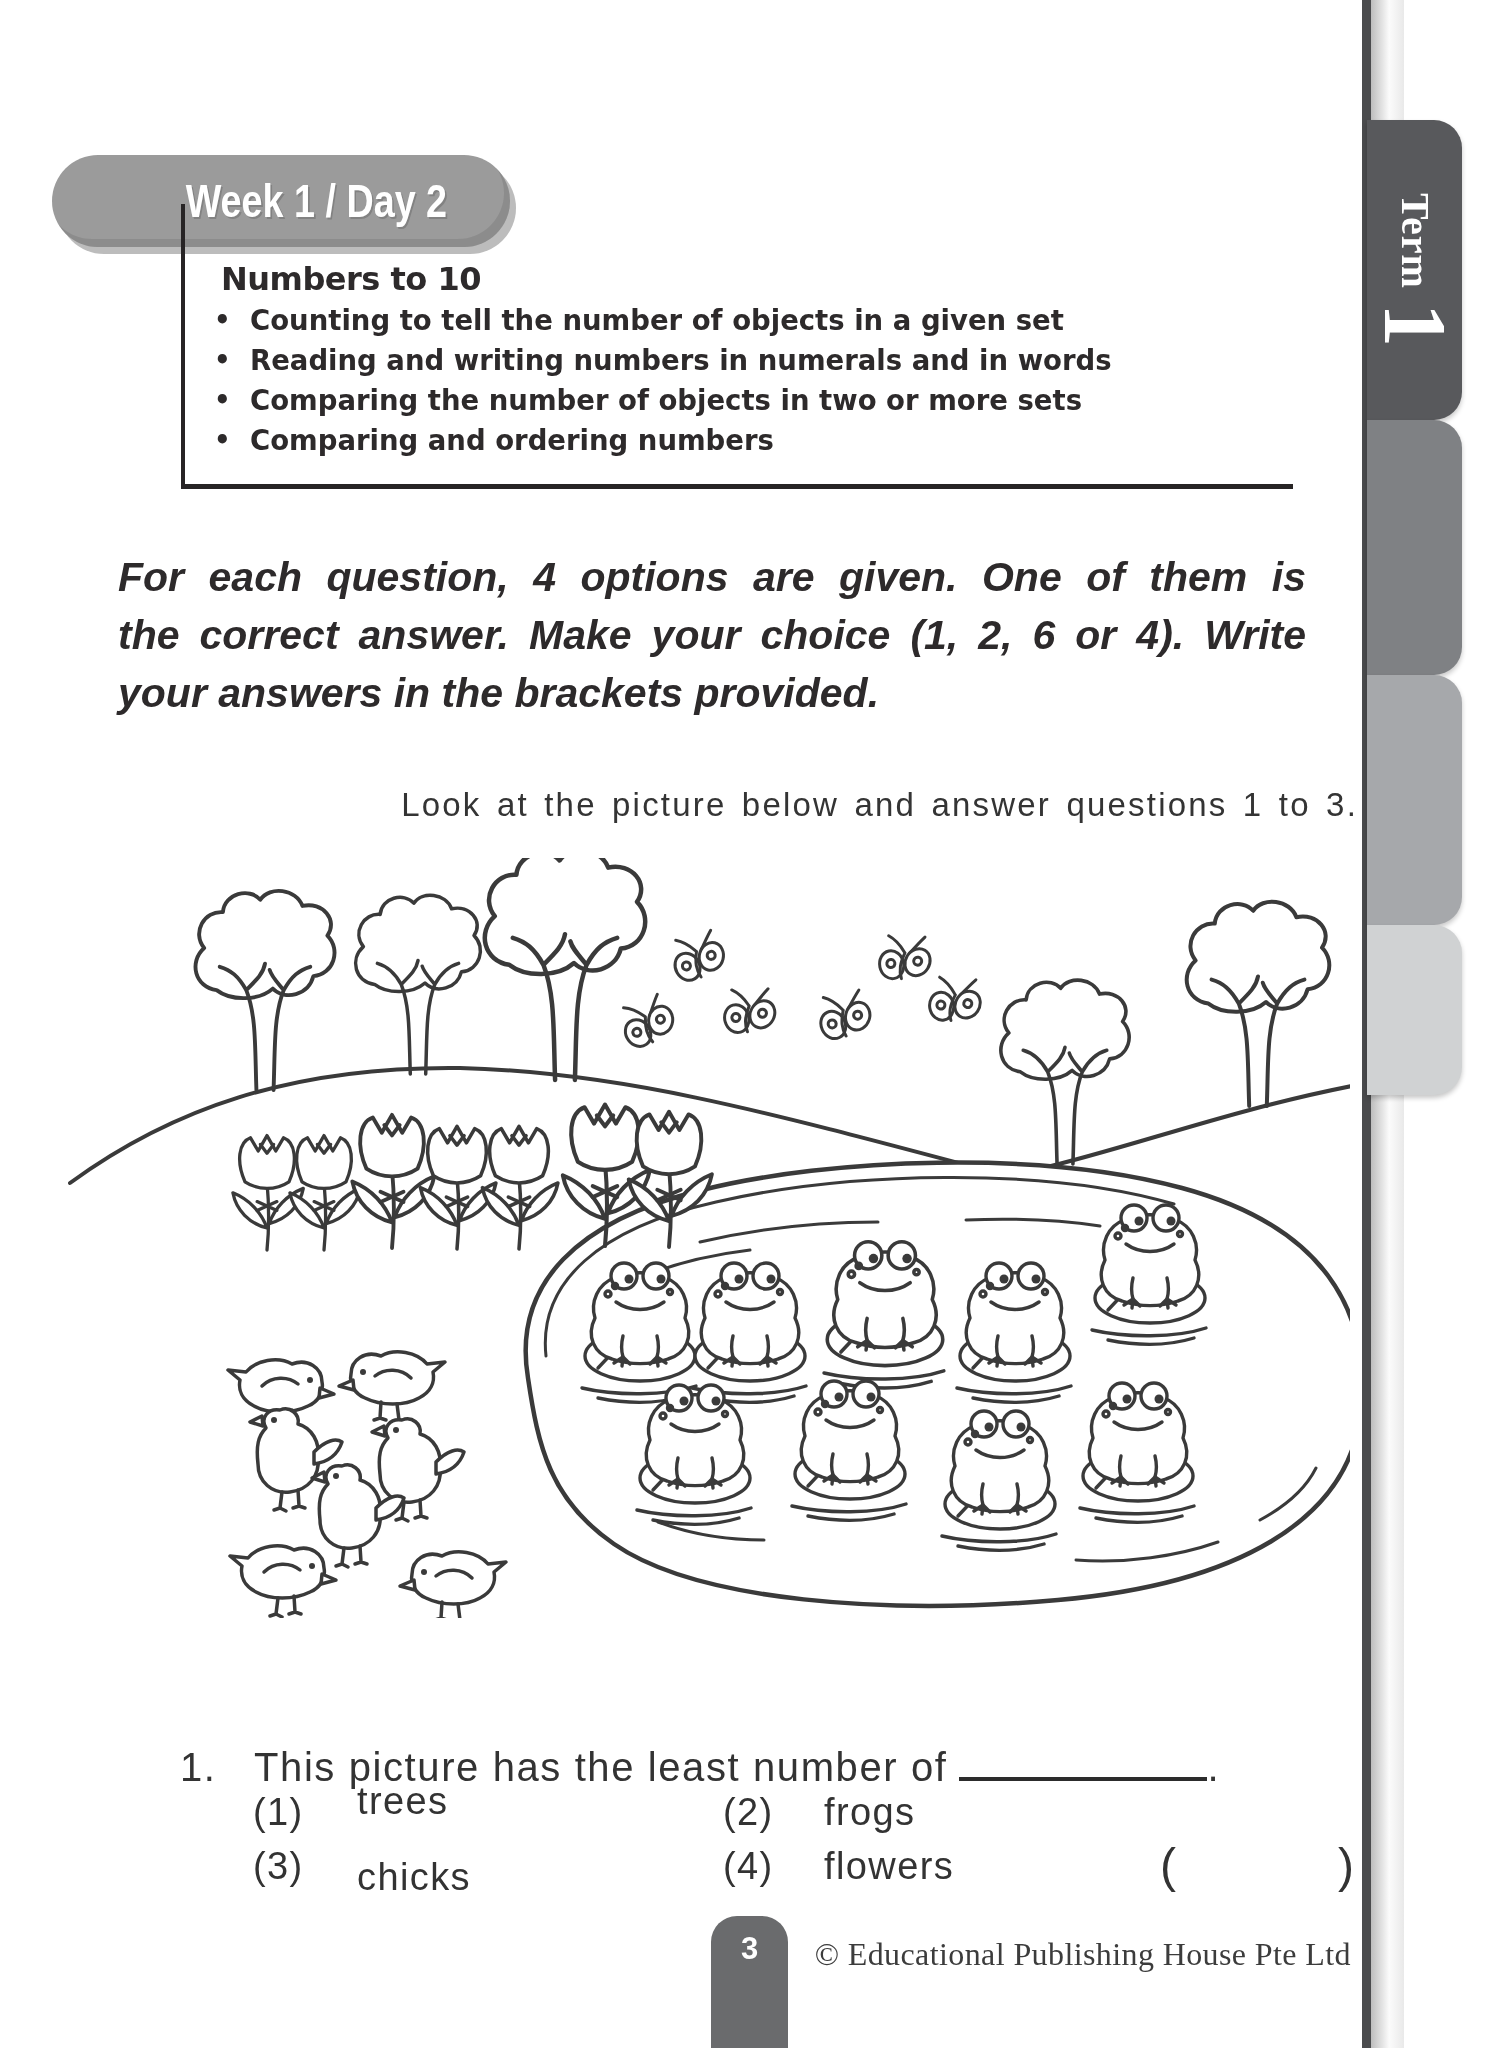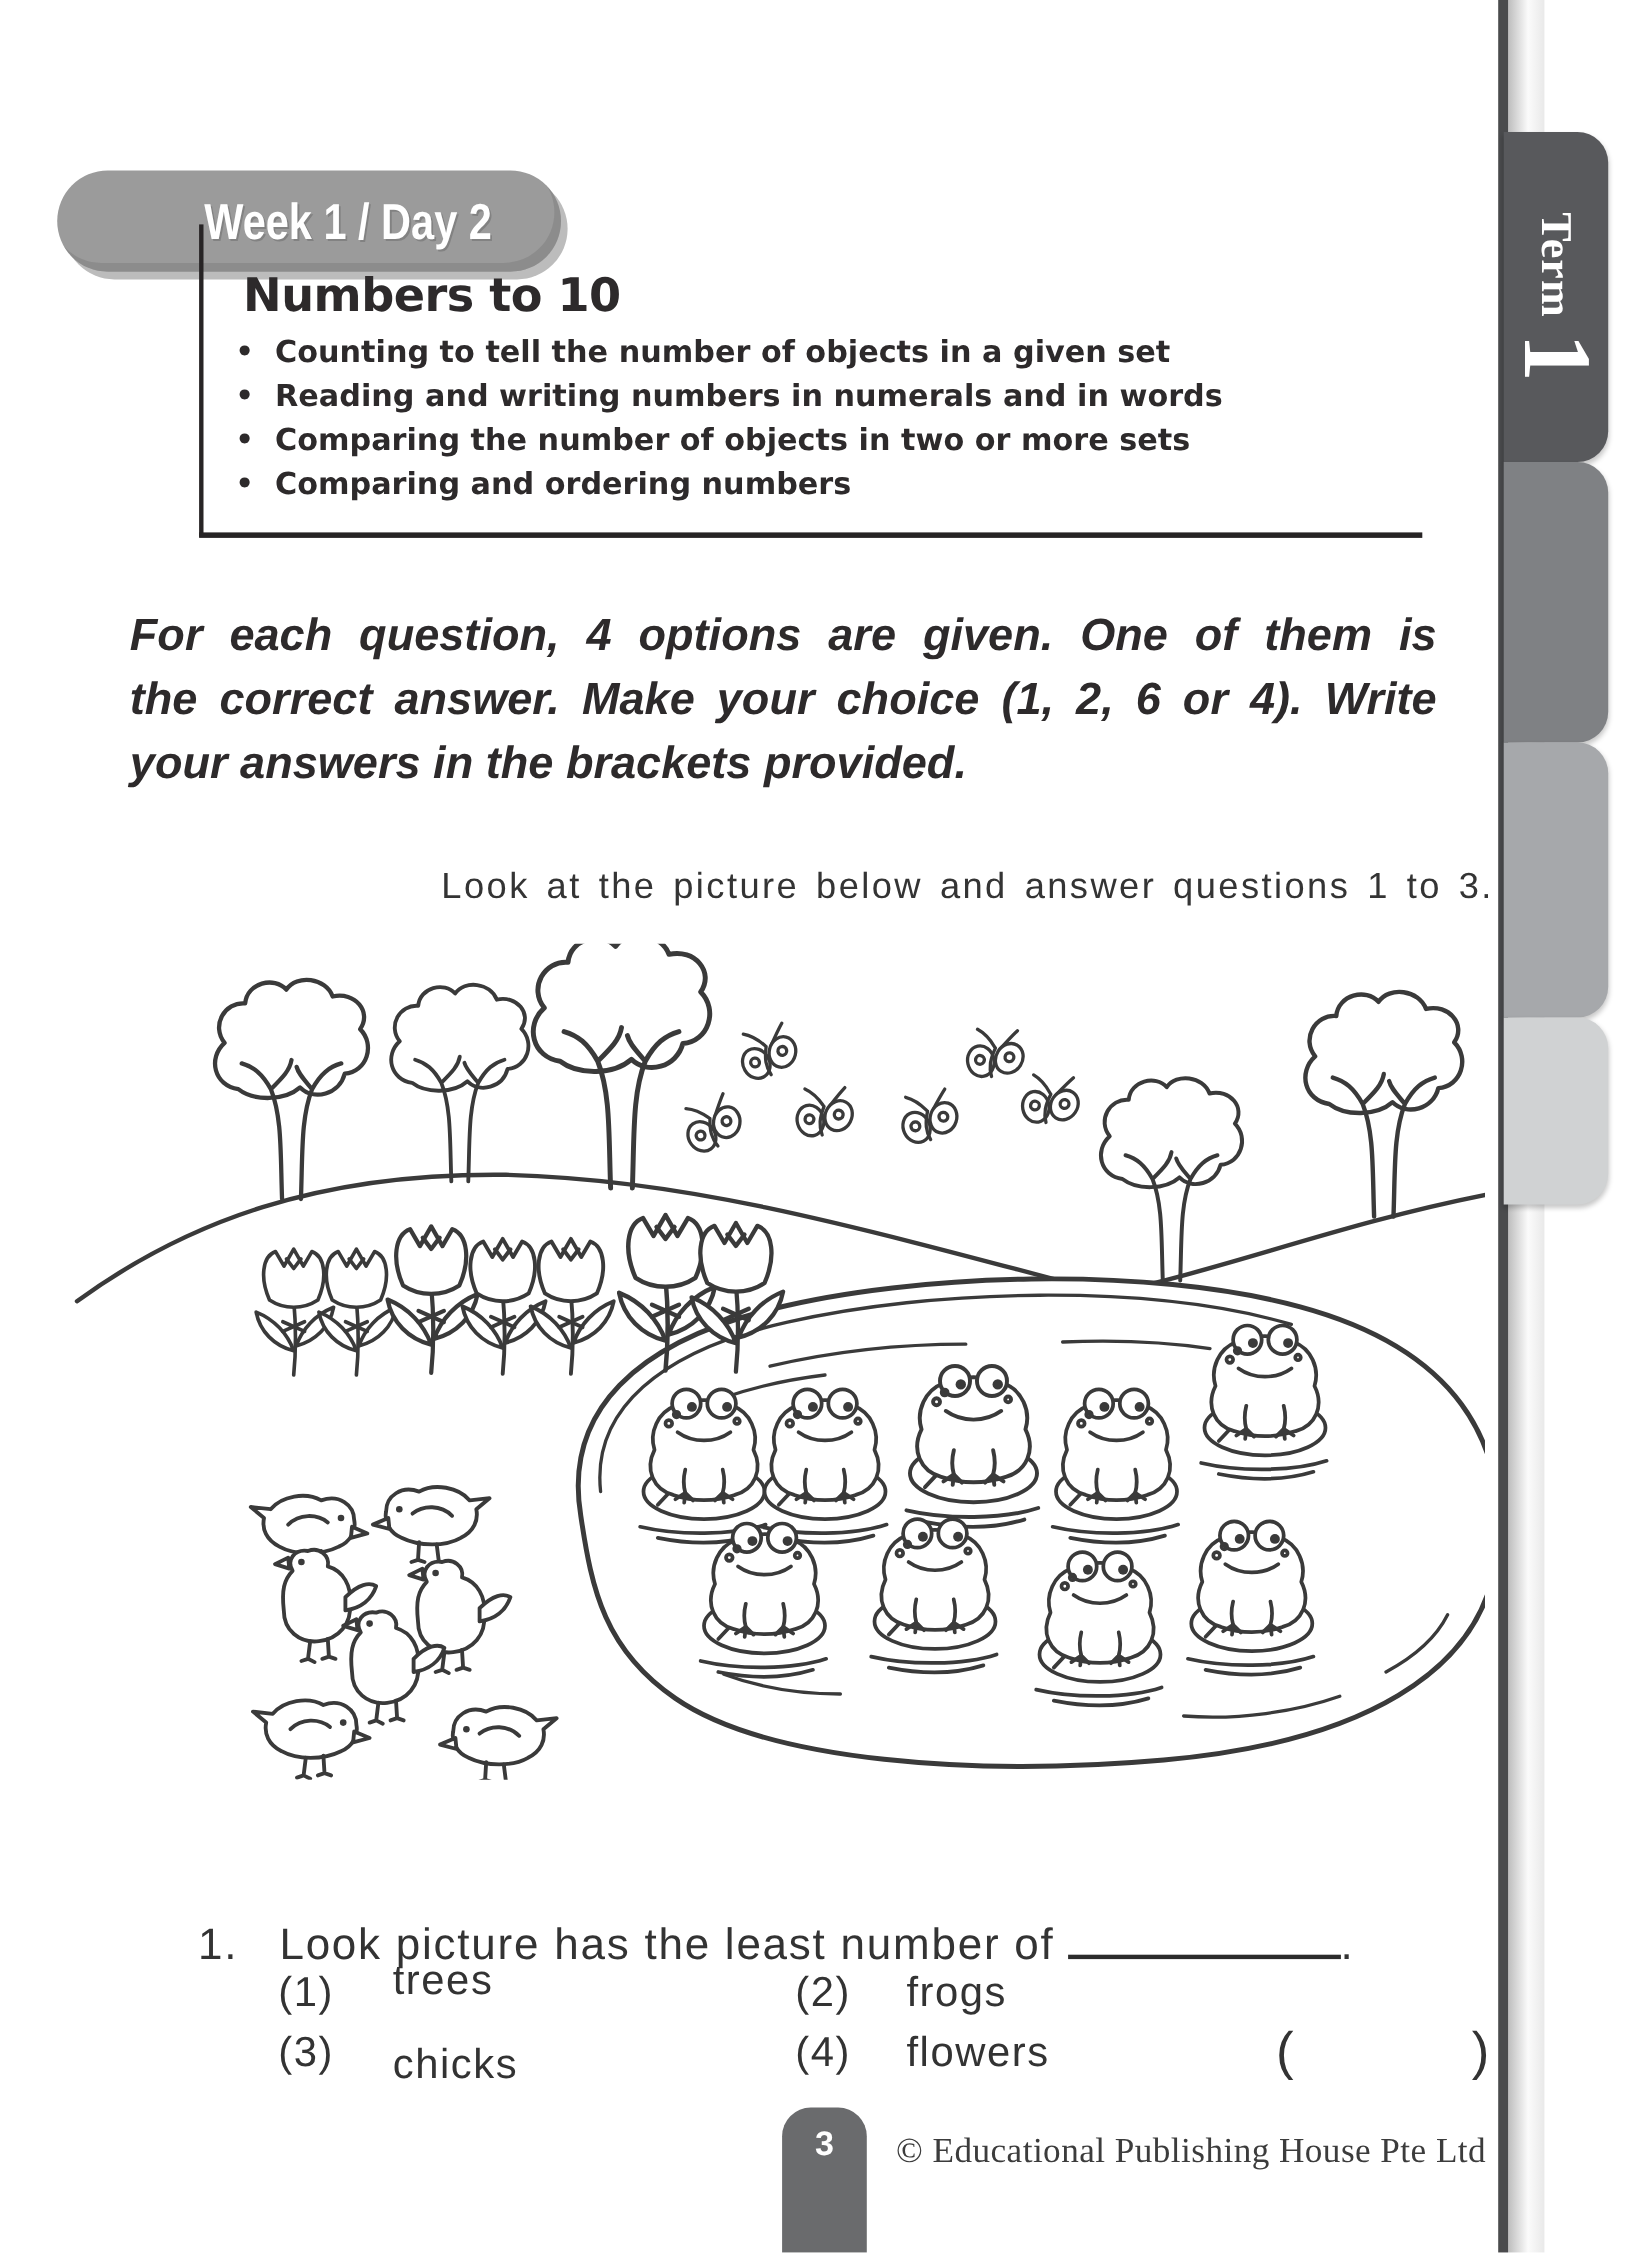--- a/index.html
+++ b/index.html
@@ -11,22 +11,22 @@
   .week-pill{left:52px;top:116px;width:458px;height:92px;background:#9b9b9b;border-radius:46px;
              box-shadow:6px 7px 0 #bcbcbc, inset -6px -8px 0 rgba(122,122,122,.45);
              display:flex;align-items:center;justify-content:center;padding-left:70px;box-sizing:border-box;margin-top:39px;}
   .week-pill span{font-weight:700;font-size:46px;color:#ffffff;letter-spacing:0px;
                   transform:scaleX(.82);white-space:nowrap;
                   text-shadow:2px 2px 0 rgba(110,110,110,.55);}
 
   
   .box-left{left:181px;top:204px;width:4px;height:284px;background:#272425;}
   .box-bottom{left:181px;top:484px;width:1112px;height:5px;background:#272425;}
-  .topic-title{left:221px;top:244px;font-family:"DejaVu Sans",sans-serif;font-weight:700;
-               font-size:42px;letter-spacing:-.5px;}
+  .topic-title{left:221px;top:260px;font-family:"DejaVu Sans",sans-serif;font-weight:700;
+               font-size:32px;letter-spacing:-.5px;}
   .objectives{left:214px;top:300px;width:1000px;font-family:"DejaVu Sans",sans-serif;
               font-weight:700;font-size:27.5px;}
   .obj-row{display:flex;line-height:40px;}
   .obj-dot{width:36px;font-size:26px;}
 
   
   .instr{left:118px;top:548px;width:1188px;font-weight:700;font-style:italic;
          font-size:41px;line-height:58px;}
   .instr .just{text-align:justify;text-align-last:justify;}
   .directive{left:118px;top:786px;width:1240px;font-size:33px;letter-spacing:2.2px;
@@ -215,21 +215,21 @@
         <use href="#sym-frog" transform="translate(825 452) scale(1.05 1.05)"></use>
         <use href="#sym-frog" transform="translate(955 470)"></use>
         <use href="#sym-frog" transform="translate(1090 412)"></use>
         <use href="#sym-frog" transform="translate(635 592)"></use>
         <use href="#sym-frog" transform="translate(790 588)"></use>
         <use href="#sym-frog" transform="translate(940 618)"></use>
         <use href="#sym-frog" transform="translate(1078 590)"></use>
       </g>
   </svg>
 
-  <div class="abs q-line"><span class="q-num">1.</span><span>Look picture has the least number of</span><span class="q-blank"></span><span>.</span></div>
+  <div class="abs q-line"><span class="q-num">1.</span><span>This picture has the least number of</span><span class="q-blank"></span><span>.</span></div>
 
   <div class="abs opt opt-num-1">(1)</div>
   <div class="abs opt opt-lab-1">trees</div>
   <div class="abs opt opt-num-2">(2)</div>
   <div class="abs opt opt-lab-2">frogs</div>
   <div class="abs opt opt-num-3">(3)</div>
   <div class="abs opt opt-lab-3">chicks</div>
   <div class="abs opt opt-num-4">(4)</div>
   <div class="abs opt opt-lab-4">flowers</div>
   <div class="abs bracket br-open">(</div>

